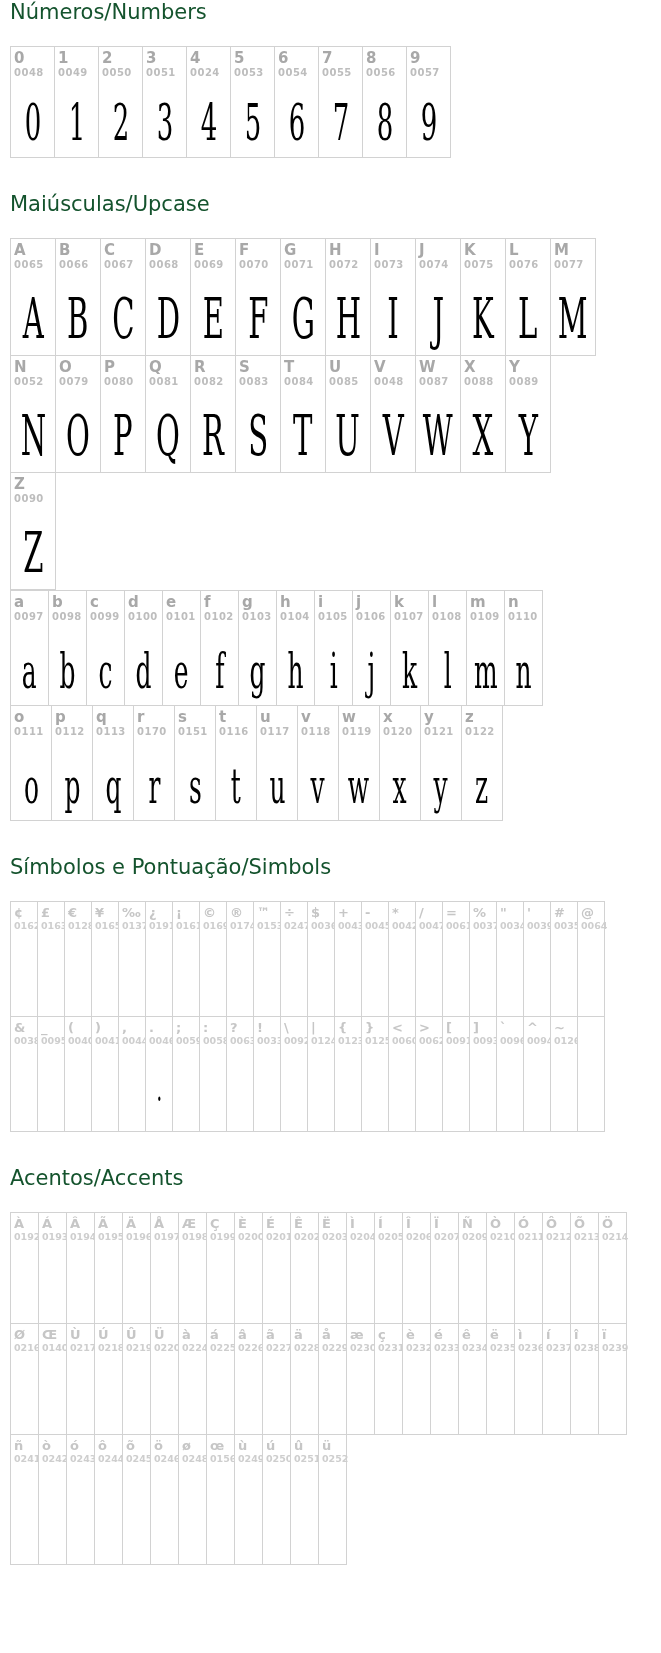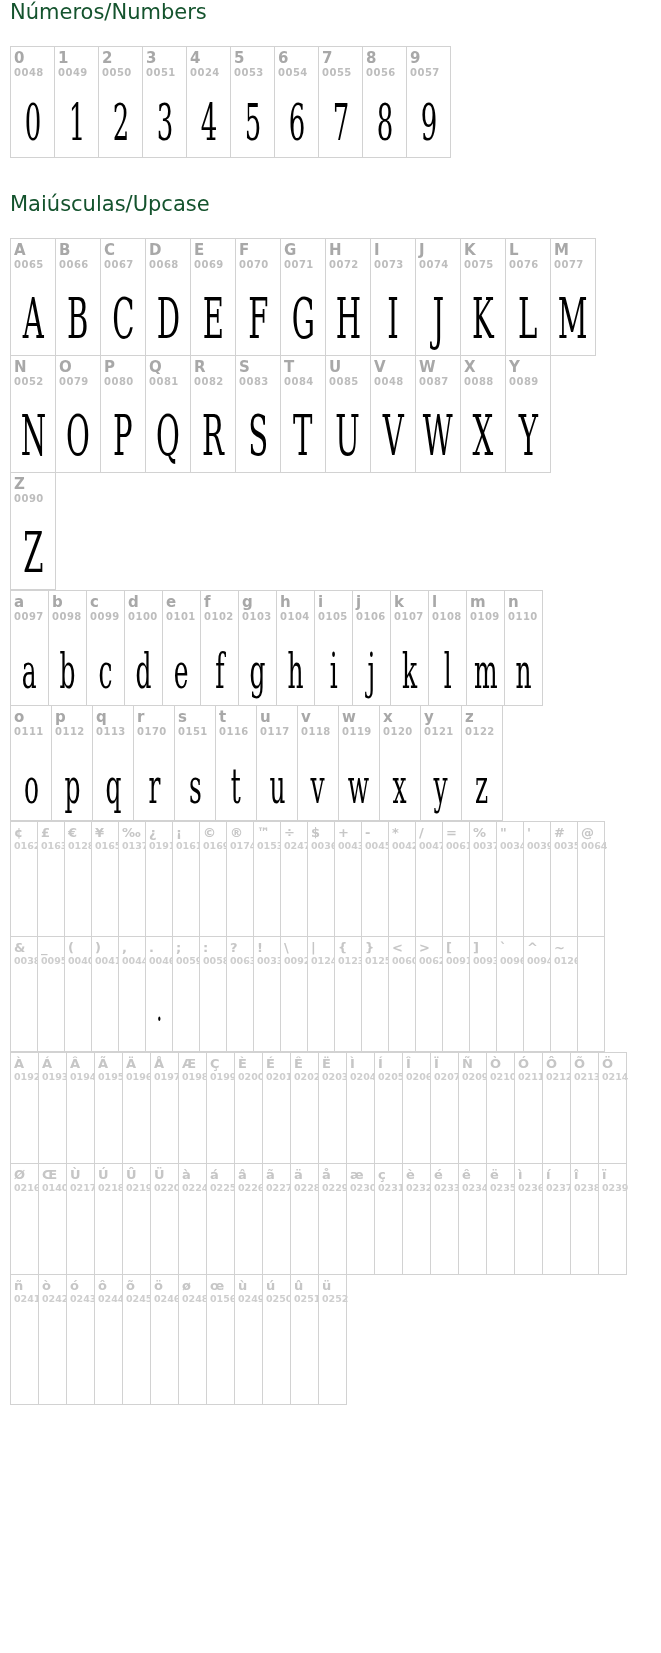--- a/index.html
+++ b/index.html
@@ -628,20 +628,21 @@
             <span class="cell-label">z</span>
             <span class="cell-code">0122</span>
           </div>
           <div class="cell-glyph">
             <span class="glyph-inner">z</span>
           </div>
         </div>
       </div>
     </div>
     <div class="section s-symbols">
+      <h2 class="section-title">Símbolos e Pontuação/Simbols</h2>
       <div class="grid-row row-0">
         <div class="cell">
           <div class="cell-head">
             <span class="cell-label">¢</span>
             <span class="cell-code">0162</span>
           </div>
           <div class="cell-glyph">
             <span class="glyph-inner"></span>
           </div>
         </div>
@@ -1030,20 +1031,21 @@
             <span class="cell-label"></span>
             <span class="cell-code"></span>
           </div>
           <div class="cell-glyph">
             <span class="glyph-inner"></span>
           </div>
         </div>
       </div>
     </div>
     <div class="section s-accents">
+      <h2 class="section-title">Acentos/Accents</h2>
       <div class="grid-row row-0">
         <div class="cell">
           <div class="cell-head">
             <span class="cell-label">À</span>
             <span class="cell-code">0192</span>
           </div>
           <div class="cell-glyph">
             <span class="glyph-inner"></span>
           </div>
         </div>

